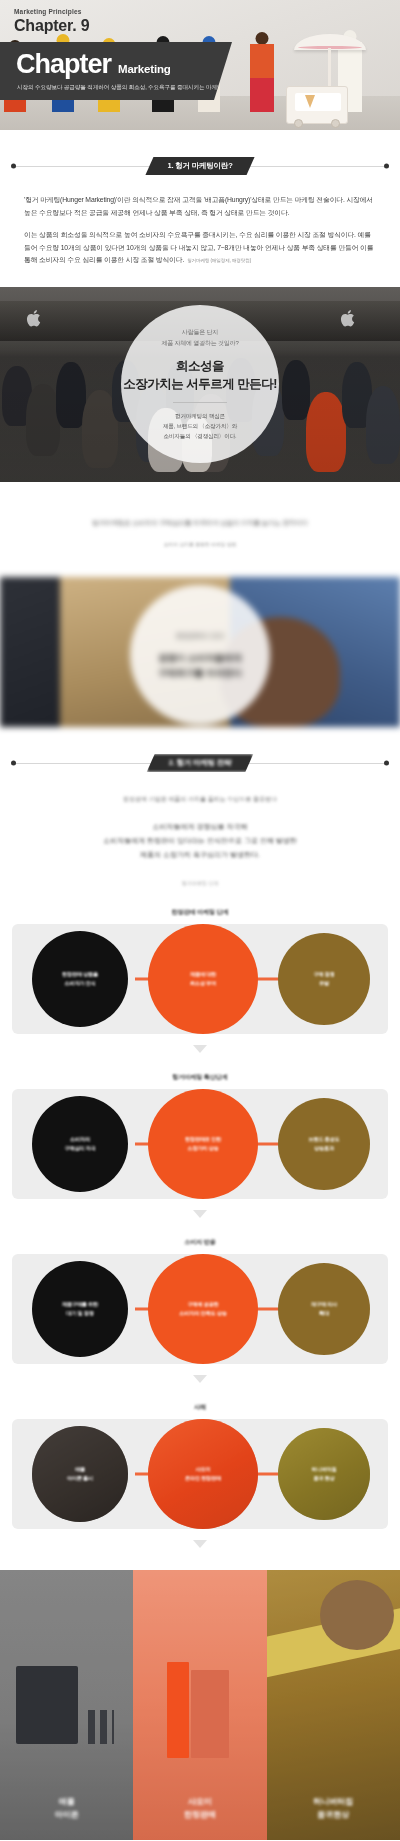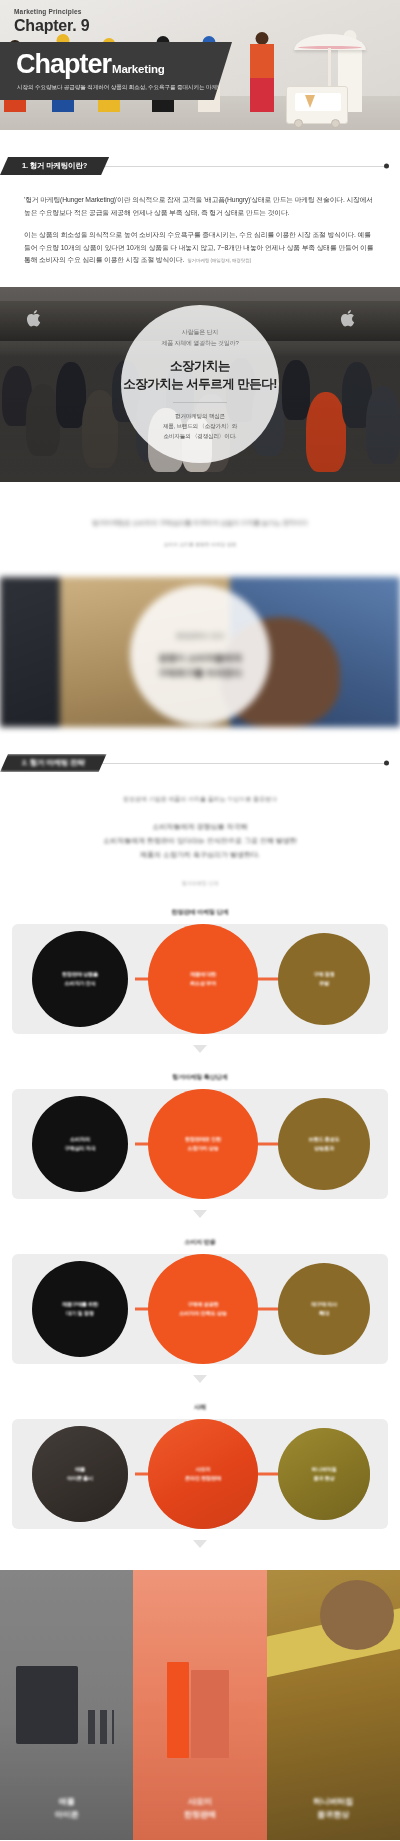--- a/index.html
+++ b/index.html
@@ -46,28 +46,28 @@
     margin-top:2px; letter-spacing:-.2px; }
 
   .hero-banner { position:absolute; left:0; top:42px; width:232px; height:58px;
     background:#3b3b3b; z-index:3;
     clip-path:polygon(0 0, 232px 0, 214px 58px, 0 58px);
     display:flex; flex-direction:column; justify-content:center; }
   .hero-banner .title-row { display:flex; align-items:baseline; padding-left:16px; }
   .hero-banner .t-hunger { font-size:27px; font-weight:bold; color:#fff;
     letter-spacing:-1px; line-height:1; }
   .hero-banner .t-marketing { font-size:11.5px; font-weight:bold; color:#fff;
-    margin-left:1px; letter-spacing:-.2px; }
+    margin-left:7px; letter-spacing:-.2px; }
   .hero-banner .subtitle { font-size:5.6px; color:#e3e3e3; padding-left:17px;
     margin-top:6px; letter-spacing:-.1px; white-space:nowrap; }
 
   
   .sec-wrap { padding:26px 0 0; }
   .sec-head { position:relative; height:20px; display:flex; align-items:center;
-    }
+    justify-content:center; }
   .sec-head .rule { position:absolute; left:14px; right:14px; top:50%; height:1px;
     background:#d7d7d7; }
   .sec-head .dot { position:absolute; top:50%; transform:translateY(-50%);
     width:5px; height:5px; border-radius:50%; background:#333; }
   .sec-head .dot.l { left:11px; }
   .sec-head .dot.r { right:11px; }
   .sec-head .ribbon { position:relative; z-index:2; background:#2e2e2e; color:#fff;
     font-size:7.5px; font-weight:bold; padding:4px 22px; letter-spacing:-.2px;
     clip-path:polygon(8px 0, 100% 0, calc(100% - 8px) 100%, 0 100%); }
 
@@ -297,21 +297,21 @@
       <span class="blob" style="left:366px;top:54px;width:34px;height:78px;background:#3b3e45;"></span>
       <span class="blob" style="left:148px;top:76px;width:36px;height:64px;background:#c9c3bd;"></span>
       <span class="blob" style="left:182px;top:84px;width:30px;height:56px;background:#e2dbd2;"></span>
     </div>
     <div class="p1-veil"></div>
 
     <div class="p1-circle">
       <div class="q" style="white-space:pre-line;">사람들은 단지
 제품 자체에 열광하는 것일까?</div>
       <div class="big">
-        <span>소장가치는</span><br>
+        <span>희소성을</span><br>
         <span>소장가치는 서두르게 만든다!</span>
       </div>
       <div class="sep"></div>
       <div class="note" style="white-space:pre-line;">헝거마케팅의 핵심은
 제품, 브랜드의 〈소장가치〉와
 소비자들의 〈경쟁심리〉이다.</div>
     </div>
   </div>
 
   <div class="blur-block">

